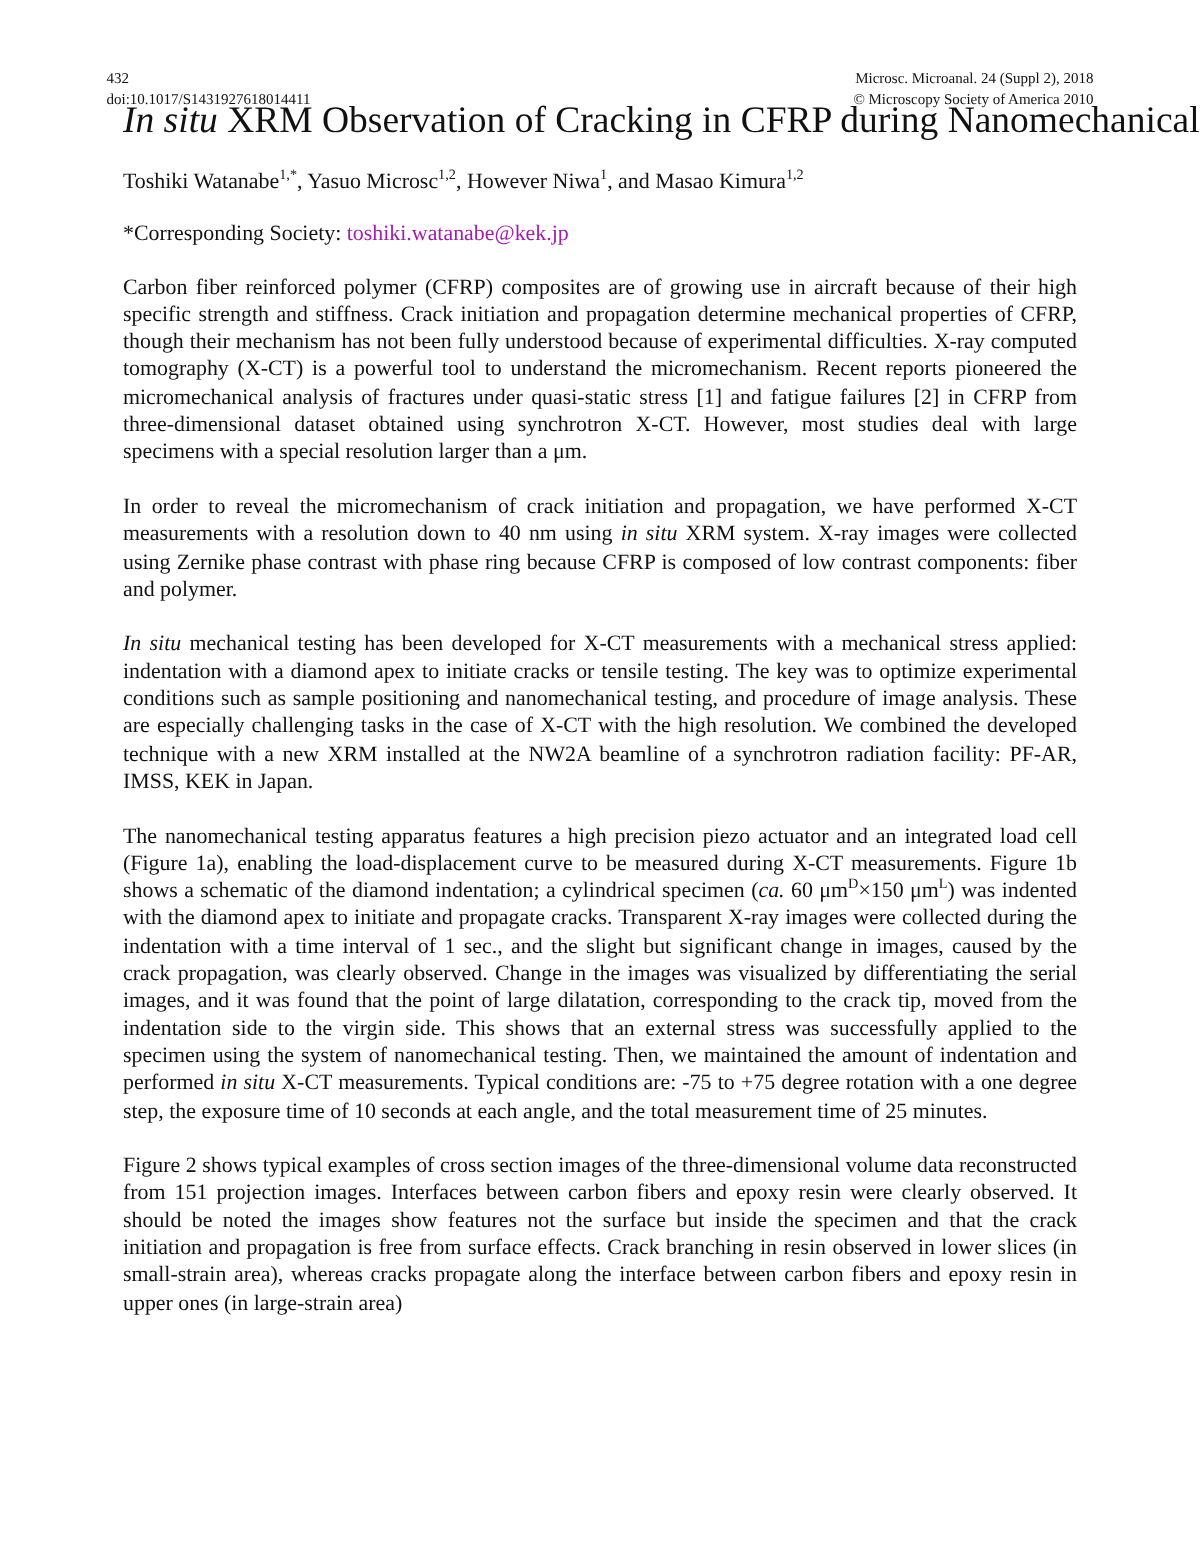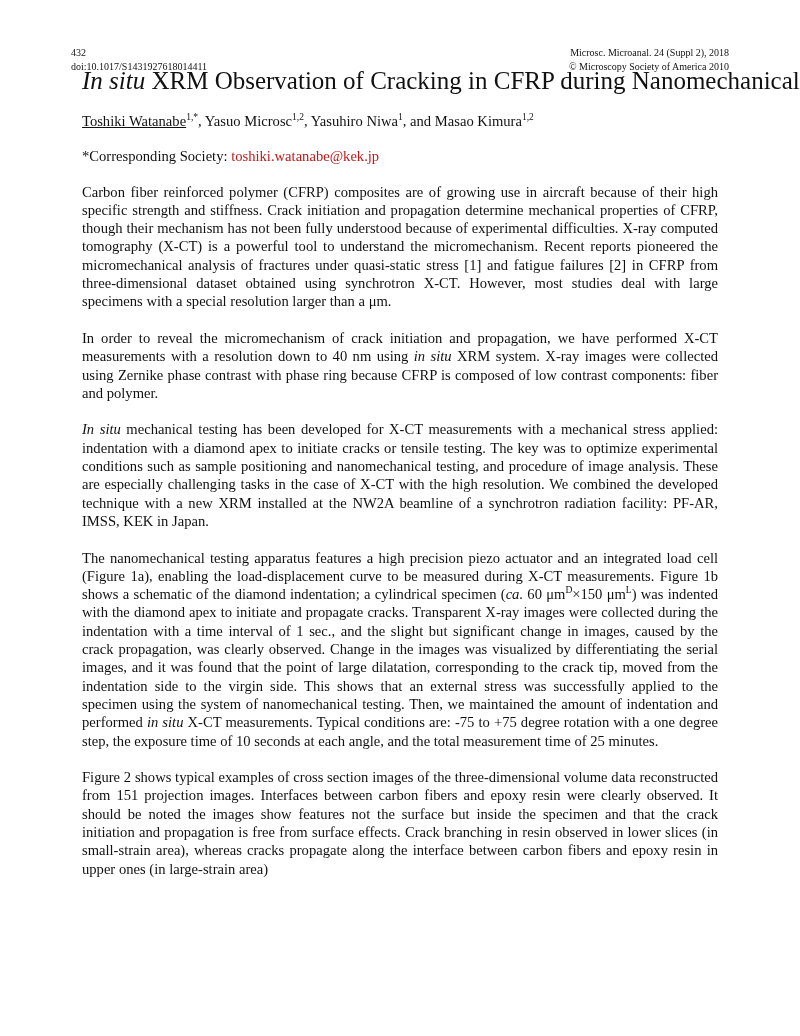--- a/index.html
+++ b/index.html
@@ -11,44 +11,44 @@
       position: absolute; left: 82px; top: 70px; width: 640px;
       font-family: "Liberation Serif", serif; font-weight: normal; font-size: 25px; line-height: 22px;
       white-space: nowrap;
     }
     .title i { font-style: italic; }
     .content {
       position: absolute; left: 82px; top: 112px; width: 636px;
       font-family: "Liberation Serif", serif; font-size: 14.6px; line-height: 18.3px;
     }
     .authors { margin: 0 0 17px 0; white-space: nowrap; }
-    .authors .u { text-decoration: underline; }
+    .authors .u { }
     sup { font-size: 9.5px; line-height: 0; vertical-align: super; }
     .aff { margin: 0 0 17px 0; }
     .aff div { margin: 0; }
-    .email { color: #b91c1c; }
+    .email { color: #a21caf; }
     p.body { margin: 0 0 18.3px 0; text-align: justify; }
     p.body i { font-style: italic; }
   </style>
 </head>
 <body>
 
 <div class="hdr hdr-left">
   <div>432</div>
   <div>doi:10.1017/S1431927618014411</div>
 </div>
 <div class="hdr hdr-right">
   <div>Microsc. Microanal. 24 (Suppl 2), 2018</div>
   <div>© Microscopy Society of America 2010</div>
 </div>
 
 <div class="title"><i>In situ</i><span> XRM Observation of Cracking in CFRP during Nanomechanical Testing</span></div>
 
 <div class="content">
-  <div class="authors"><span class="u">Toshiki Watanabe</span><sup>1,*</sup><span>, </span><span>Yasuo Microsc</span><sup>1,2</sup><span>, </span><span>Yasuhiro Niwa</span><sup>1</sup><span>, and </span><span>Masao Kimura</span><sup>1,2</sup></div>
+  <div class="authors"><span class="u">Toshiki Watanabe</span><sup>1,*</sup><span>, </span><span>Yasuo Microsc</span><sup>1,2</sup><span>, </span><span>However Niwa</span><sup>1</sup><span>, and </span><span>Masao Kimura</span><sup>1,2</sup></div>
 
   <div class="aff">
     <div><span>*Corresponding Society: </span><a class="email">toshiki.watanabe@kek.jp</a></div>
   </div>
 
   <p class="body">Carbon fiber reinforced polymer (CFRP) composites are of growing use in aircraft because of their high specific strength and stiffness. Crack initiation and propagation determine mechanical properties of CFRP, though their mechanism has not been fully understood because of experimental difficulties. X-ray computed tomography (X-CT) is a powerful tool to understand the micromechanism. Recent reports pioneered the micromechanical analysis of fractures under quasi-static stress [1] and fatigue failures [2] in CFRP from three-dimensional dataset obtained using synchrotron X-CT. However, most studies deal with large specimens with a special resolution larger than a μm.</p>
 
   <p class="body"><span>In order to reveal the micromechanism of crack initiation and propagation, we have performed X-CT measurements with a resolution down to 40 nm using </span><i>in situ</i><span> XRM system. X-ray images were collected using Zernike phase contrast with phase ring because CFRP is composed of low contrast components: fiber and polymer.</span></p>
 
   <p class="body"><i>In situ</i><span> mechanical testing has been developed for X-CT measurements with a mechanical stress applied: indentation with a diamond apex to initiate cracks or tensile testing. The key was to optimize experimental conditions such as sample positioning and nanomechanical testing, and procedure of image analysis. These are especially challenging tasks in the case of X-CT with the high resolution. We combined the developed technique with a new XRM installed at the NW2A beamline of a synchrotron radiation facility: PF-AR, IMSS, KEK in Japan.</span></p>

